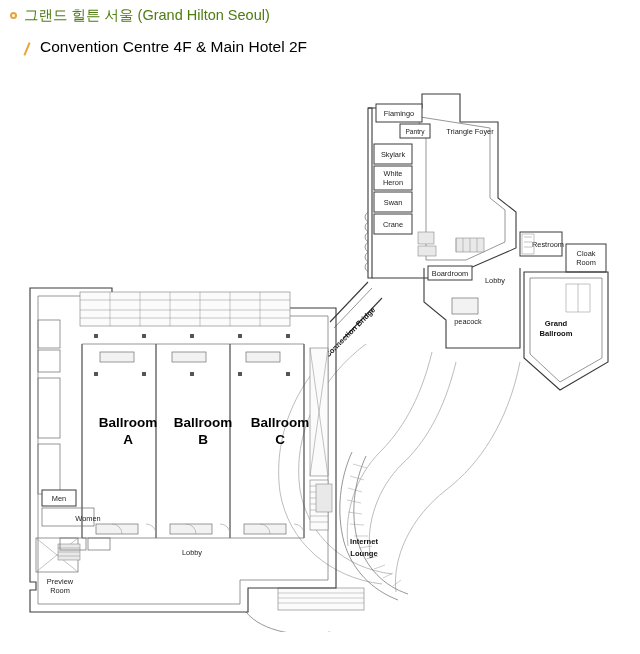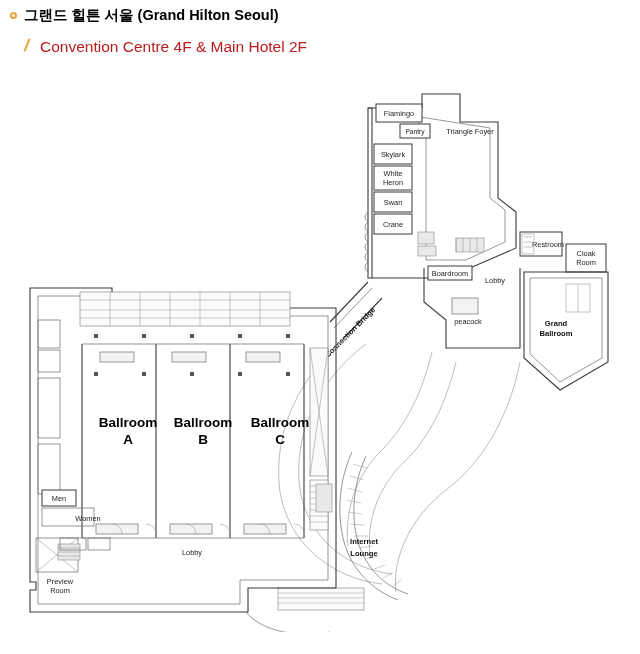--- a/index.html
+++ b/index.html
@@ -16,40 +16,39 @@
     overflow: hidden;
   }
   .header {
     padding: 6px 0 0 10px;
   }
   .venue-line {
     display: flex;
     align-items: center;
     gap: 7px;
     font-size: 14.5px;
-    color: #000000;
+    color: #4d7c0f;
     line-height: 18px;
-    font-weight: bold;
   }
   .bullet-icon {
     width: 7px;
     height: 7px;
     border: 2px solid #e8a33d;
     border-radius: 50%;
     box-sizing: border-box;
     flex: none;
   }
   .floor-line {
     display: flex;
-    align-items: flex-start;
+    align-items: flex-end;
     gap: 8px;
     margin-top: 14px;
     margin-left: 12px;
     font-size: 15.5px;
-    color: #b91c1c;
+    color: #000000;
   }
   .slash-icon {
     width: 10px;
     height: 14px;
     position: relative;
     flex: none;
   }
   .slash-icon::before {
     content: "";
     position: absolute;

